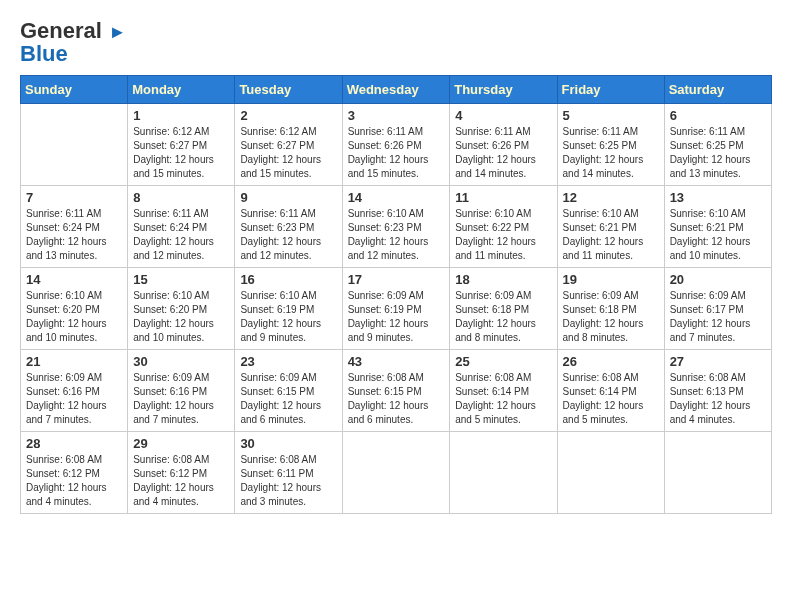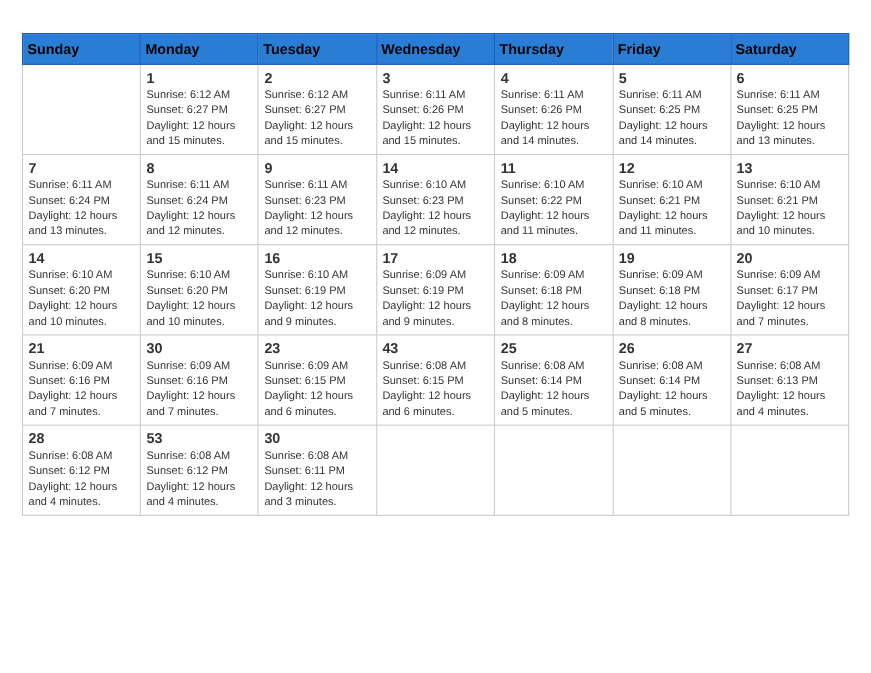--- a/index.html
+++ b/index.html
@@ -55,21 +55,21 @@
       color: #333;
       margin-top: 2px;
     }
     .calendar {
       width: 100%;
       border-collapse: collapse;
       border: 1px solid #ccc;
     }
     .calendar th {
       background-color: #2a7dd4;
-      color: #000000;
+      color: #fef9c3;
       font-size: 13px;
       font-weight: bold;
       padding: 6px 4px;
       text-align: left;
       border: 1px solid #2060b0;
     }
     .calendar td {
       vertical-align: top;
       border: 1px solid #ccc;
       padding: 4px 5px;
@@ -93,20 +93,29 @@
       background: #f9f9f9;
     }
     tr:last-child td {
       
     }
   </style>
 </head>
 <body>
 
 <div class="header">
+  <div class="logo">
+    <div class="logo-top">
+      <div>
+        <span class="logo-general">General</span>
+        <span class="logo-bird">►</span>
+      </div>
+    </div>
+    <span class="logo-blue">Blue</span>
+  </div>
   <div class="title-block">
   </div>
 </div>
 
 <table class="calendar">
   <thead>
     <tr>
     <th>Sunday</th>
         <th>Monday</th>
         <th>Tuesday</th>
@@ -317,21 +326,21 @@
       </tr>
       <tr>
         <td>
           <span class="day-num">28</span>
           <div class="day-info" style="white-space: pre-line;">Sunrise: 6:08 AM
 Sunset: 6:12 PM
 Daylight: 12 hours
 and 4 minutes.</div>
         </td>
         <td>
-          <span class="day-num">53</span>
+          <span class="day-num">29</span>
           <div class="day-info" style="white-space: pre-line;">Sunrise: 6:08 AM
 Sunset: 6:12 PM
 Daylight: 12 hours
 and 4 minutes.</div>
         </td>
         <td>
           <span class="day-num">30</span>
           <div class="day-info" style="white-space: pre-line;">Sunrise: 6:08 AM
 Sunset: 6:11 PM
 Daylight: 12 hours

